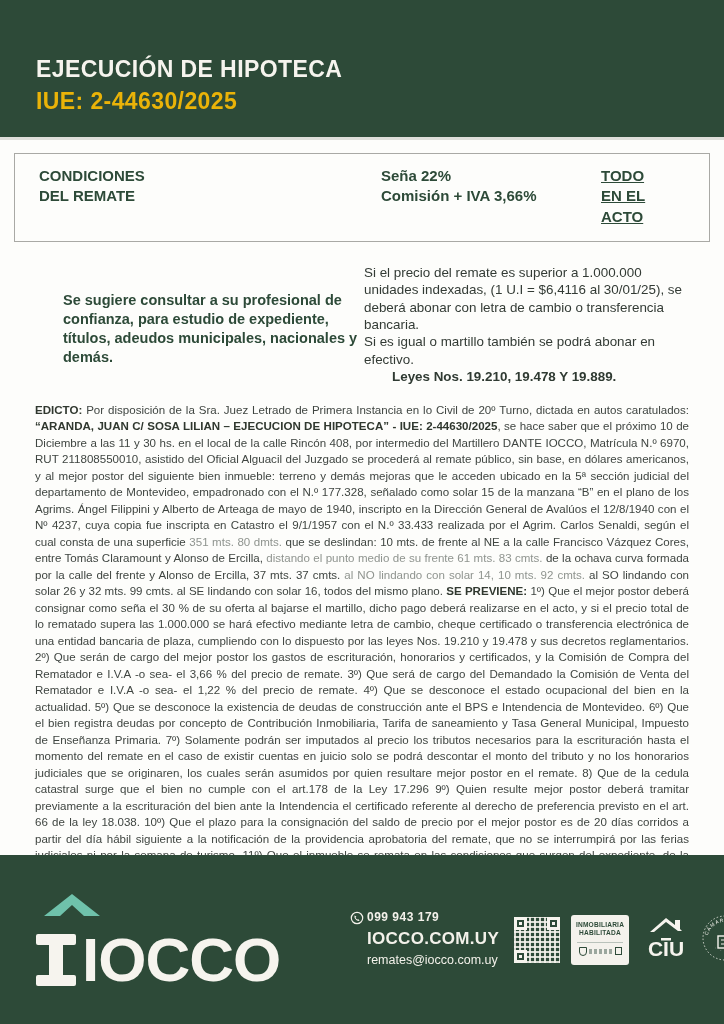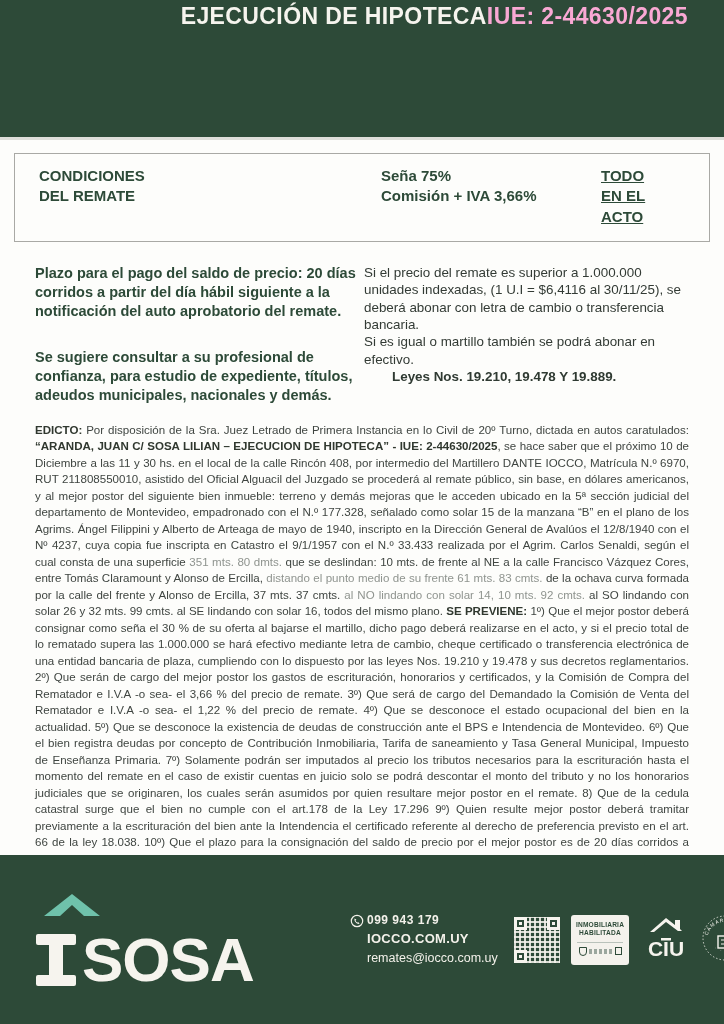--- a/index.html
+++ b/index.html
@@ -9,50 +9,50 @@
     background:#fdfdfb;
     position:relative;
     overflow:hidden;
     color:#3f4541;
   }
   
   .header {
     background:#2d4a38;
     height:140px;
     padding:0 36px 20px 36px;
-    display:flex; flex-direction:row; justify-content:flex-end;
+    display:flex; flex-direction:column; justify-content:flex-end;
     border-bottom:3px solid #dededa;
   }
   .header .title {
     color:#f6f4ee; font-weight:bold; font-size:23px;
     letter-spacing:.4px; line-height:1.4;
   }
   .header .caseid {
-    color:#f9a8d4; font-weight:bold; font-size:23px;
+    color:#eab308; font-weight:bold; font-size:23px;
     letter-spacing:.4px; line-height:1.4;
   }
   
   .cond-box {
     margin:13px 14px 0 14px;
     border:1px solid #a9a9a5;
     background:#fdfdfb;
     display:flex;
     padding:12px 24px 14px 24px;
     color:#2d4a38; font-weight:bold; font-size:15px; line-height:1.35;
   }
   .cond-col1 { flex:0 0 342px; }
   .cond-col2 { flex:0 0 220px; }
   .cond-col3 { flex:1;text-decoration:underline; }
   
   .twocol { display:flex; margin:22px 35px 0 35px; }
   .terms-left {
     width:336px; color:#2d4a38; font-weight:bold;
     font-size:14.5px; line-height:1.32;
   }
-  .terms-left .p2 { margin-top:27px; }
+  .terms-left .p2 { margin-top:27px;margin-left:28px; }
   .terms-right {
     width:336px; margin-left:4px;
     color:#333b35; font-size:13.4px; line-height:1.30;
   }
   .terms-right .laws { font-weight:bold; color:#2f3a32;padding-left:28px; }
   
   .edicto {
     margin:16px 35px 0 35px;
     text-align:justify;
     font-size:11.55px; line-height:1.43;
@@ -75,21 +75,21 @@
   .logo-i .bar.top { top:0; } .logo-i .bar.bot { bottom:0; }
   .logo-i .stem { position:absolute; left:13px; top:0; width:14px; height:52px; background:#f6f4ee; }
   .logo-occo {
     color:#f6f4ee; font-weight:bold; font-size:62px; line-height:.82;
     letter-spacing:-1px;
   }
   .contact { width:152px; flex:none; color:#f3f1ea; line-height:1.45; margin-left:14px; }
   .contact .ph1 { font-weight:bold; font-size:15.5px; letter-spacing:.5px; padding-left:17px; }
   .contact .ph2 { font-weight:bold; font-size:12px; letter-spacing:.5px; display:flex; align-items:center; }
   .contact .ph2 svg { margin-right:3px; flex:none; }
-  .contact .web { font-size:13px; font-weight:bold; letter-spacing:.3px; padding-left:17px; }
+  .contact .web { font-size:17px; font-weight:bold; letter-spacing:.3px; padding-left:17px; }
   .contact .mail { font-size:12.5px; padding-left:17px; }
   
   .qr {
     width:46px; height:46px; flex:none; margin-left:12px; position:relative;
     background-image:
       repeating-linear-gradient(0deg, rgba(246,244,238,.85) 0 2px, transparent 2px 5px),
       repeating-linear-gradient(90deg, rgba(246,244,238,.85) 0 2px, transparent 2px 5px);
     background-color:transparent;
   }
   .qr .finder { position:absolute; width:13px; height:13px; border:3px solid #f6f4ee; background:#2d4a38; }
@@ -120,56 +120,55 @@
   <div class="title">EJECUCIÓN DE HIPOTECA</div>
   <div class="caseid">IUE: 2-44630/2025</div>
 </div>
 
 <div class="cond-box">
   <div class="cond-col1">
     <div>CONDICIONES</div>
     <div>DEL REMATE</div>
   </div>
   <div class="cond-col2">
-    <div>Seña 75%</div>
+    <div>Seña 22%</div>
     <div>Comisión + IVA 3,66%</div>
   </div>
   <div class="cond-col3">
     <div>TODO</div>
     <div>EN EL ACTO</div>
   </div>
 </div>
 
 <div class="twocol">
   <div class="terms-left">
-    <div class="p1">Plazo para el pago del saldo de precio: 20 días corridos a partir del día hábil siguiente a la notificación del auto aprobatorio del remate.</div>
     <div class="p2">Se sugiere consultar a su profesional de confianza, para estudio de expediente, títulos, adeudos municipales, nacionales y demás.</div>
   </div>
   <div class="terms-right">
-    <div>Si el precio del remate es superior a 1.000.000 unidades indexadas, (1 U.I = $6,4116 al 30/11/25), se deberá abonar con letra de cambio o transferencia bancaria.</div>
+    <div>Si el precio del remate es superior a 1.000.000 unidades indexadas, (1 U.I = $6,4116 al 30/01/25), se deberá abonar con letra de cambio o transferencia bancaria.</div>
     <div>Si es igual o martillo también se podrá abonar en efectivo.</div>
     <div class="laws">Leyes Nos. 19.210, 19.478 Y 19.889.</div>
   </div>
 </div>
 
 <p class="edicto"><span class="s-bold">EDICTO:</span><span class="s-normal"> Por disposición de la Sra. Juez Letrado de Primera Instancia en lo Civil de 20º Turno, dictada en autos caratulados: </span><span class="s-bold">“ARANDA, JUAN C/ SOSA LILIAN – EJECUCION DE HIPOTECA” - IUE: 2-44630/2025</span><span class="s-normal">, se hace saber que el próximo 10 de Diciembre a las 11 y 30 hs. en el local de la calle Rincón 408, por intermedio del Martillero DANTE IOCCO, Matrícula N.º 6970, RUT 211808550010, asistido del Oficial Alguacil del Juzgado se procederá al remate público, sin base, en dólares americanos, y al mejor postor del siguiente bien inmueble: terreno y demás mejoras que le acceden ubicado en la 5ª sección judicial del departamento de Montevideo, empadronado con el N.º 177.328, señalado como solar 15 de la manzana “B” en el plano de los Agrims. Ángel Filippini y Alberto de Arteaga de mayo de 1940, inscripto en la Dirección General de Avalúos el 12/8/1940 con el Nº 4237, cuya copia fue inscripta en Catastro el 9/1/1957 con el N.º 33.433 realizada por el Agrim. Carlos Senaldi, según el cual consta de una superficie </span><span class="s-gray">351 mts. 80 dmts.</span><span class="s-normal"> que se deslindan: 10 mts. de frente al NE a la calle Francisco Vázquez Cores, entre Tomás Claramount y Alonso de Ercilla, </span><span class="s-gray">distando el punto medio de su frente 61 mts. 83 cmts.</span><span class="s-normal"> de la ochava curva formada por la calle del frente y Alonso de Ercilla, 37 mts. 37 cmts. </span><span class="s-gray">al NO lindando con solar 14, 10 mts. 92 cmts.</span><span class="s-normal"> al SO lindando con solar 26 y 32 mts. 99 cmts. al SE lindando con solar 16, todos del mismo plano. </span><span class="s-bold">SE PREVIENE:</span><span class="s-normal"> 1º) Que el mejor postor deberá consignar como seña el 30 % de su oferta al bajarse el martillo, dicho pago deberá realizarse en el acto, y si el precio total de lo rematado supera las 1.000.000 se hará efectivo mediante letra de cambio, cheque certificado o transferencia electrónica de una entidad bancaria de plaza, cumpliendo con lo dispuesto por las leyes Nos. 19.210 y 19.478 y sus decretos reglamentarios. 2º) Que serán de cargo del mejor postor los gastos de escrituración, honorarios y certificados, y la Comisión de Compra del Rematador e I.V.A -o sea- el 3,66 % del precio de remate. 3º) Que será de cargo del Demandado la Comisión de Venta del Rematador e I.V.A -o sea- el 1,22 % del precio de remate. 4º) Que se desconoce el estado ocupacional del bien en la actualidad. 5º) Que se desconoce la existencia de deudas de construcción ante el BPS e Intendencia de Montevideo. 6º) Que el bien registra deudas por concepto de Contribución Inmobiliaria, Tarifa de saneamiento y Tasa General Municipal, Impuesto de Enseñanza Primaria. 7º) Solamente podrán ser imputados al precio los tributos necesarios para la escrituración hasta el momento del remate en el caso de existir cuentas en juicio solo se podrá descontar el monto del tributo y no los honorarios judiciales que se originaren, los cuales serán asumidos por quien resultare mejor postor en el remate. 8) Que de la cedula catastral surge que el bien no cumple con el art.178 de la Ley 17.296 9º) Quien resulte mejor postor deberá tramitar previamente a la escrituración del bien ante la Intendencia el certificado referente al derecho de preferencia previsto en el art. 66 de la ley 18.038. 10º) Que el plazo para la consignación del saldo de precio por el mejor postor es de 20 días corridos a partir del día hábil siguiente a la notificación de la providencia aprobatoria del remate, que no se interrumpirá por las ferias judiciales ni por la semana de turismo. 11º) Que el inmueble se remata en las condiciones que surgen del expediente, de la documentación y de la información registral glosada en autos, los cuales están a disposición de los interesados en la Sede Judicial para su consulta, Pasaje de los Derechos Humanos 1309, piso 1º., debiendo el mejor postor tener presente lo dispuesto por el artículo 390 inciso 2 y 3 del CGP. Y a los efectos legales se hacen estas publicaciones. Montevideo, 06 de noviembre de 2025. VIRGINIA ELIZABETH MEGA YEREGUI, ACTUARIO ADJUNTO.</span></p>
 
 <div class="footer">
 
   <div class="logo">
     <svg class="logo-caret" width="56" height="22" viewBox="0 0 56 22">
       <polygon points="0,22 28,0 56,22 40,22 28,11 16,22" fill="#6fc2ab"></polygon>
     </svg>
     <div class="logo-row">
       <div class="logo-i">
         <i class="bar top"></i>
           <i class="stem"></i>
           <i class="bar bot"></i>
       </div>
-      <span class="logo-occo">SOSA</span>
+      <span class="logo-occo">IOCCO</span>
     </div>
   </div>
 
   <div class="contact">
     <div class="ph2">
       <svg width="14" height="14" viewBox="0 0 14 14">
         <circle cx="7" cy="7" r="5.7" fill="none" stroke="#f3f1ea" stroke-width="1.2"></circle>
         <path d="M4.6 4.6 q-0.8 2.6 2 4.6 q2 1.2 3 0.4 l-1.2-1.4 l-1 0.4 q-1.4-0.8-1.8-2.2 l0.8-0.8 z" fill="#f3f1ea"></path>
       </svg>
       <span>099 943 179</span>

